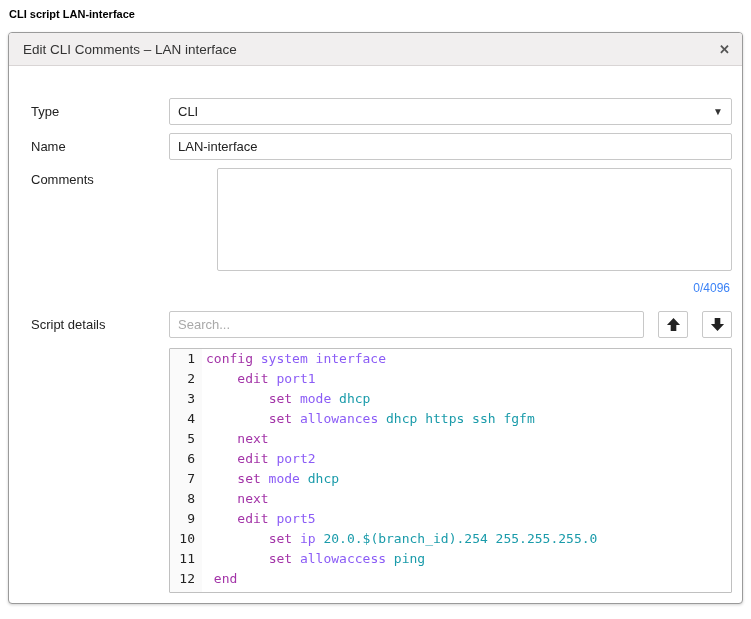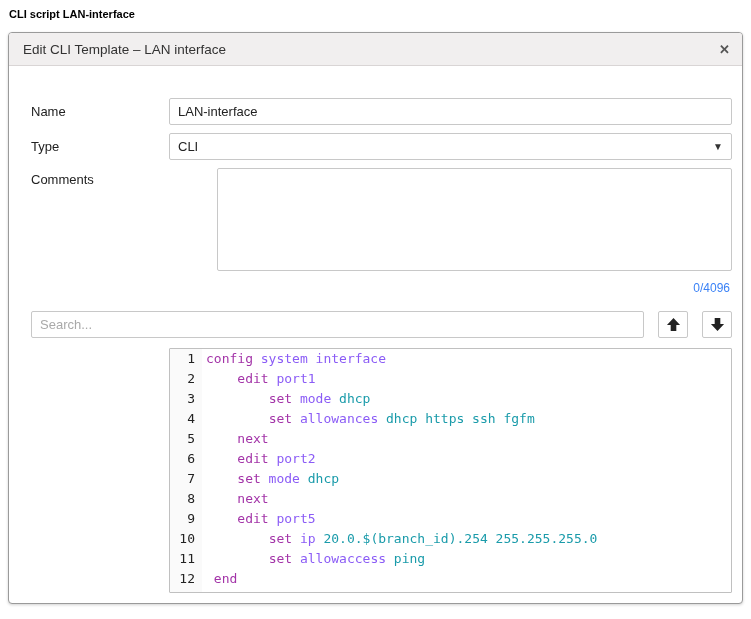--- a/index.html
+++ b/index.html
@@ -161,47 +161,48 @@
   .tok-val   { color: var(--val, #1a9baa); }
   .tok-plain { color: #8b5cf6; }
 </style>
 </head>
 <body>
 
 <div class="page-title">CLI script LAN-interface</div>
 
 <div class="dialog">
   <div class="dialog-header">
-    <span class="dialog-title">Edit CLI Template – LAN interface</span>
+    <span class="dialog-title">Edit CLI Comments – LAN interface</span>
     <span class="close">✕</span>
   </div>
 
   <div class="dialog-body">
-
-    <div class="row">
-      <span class="label">Name</span>
-      <input class="field" type="text" value="LAN-interface" style="">
-    </div>
 
     <div class="row">
       <span class="label">Type</span>
       <div class="select">
         <span class="select-value">CLI</span>
         <span class="caret">▼</span>
       </div>
     </div>
 
+    <div class="row">
+      <span class="label">Name</span>
+      <input class="field" type="text" value="LAN-interface" style="">
+    </div>
+
     <div class="row align-top">
       <span class="label">Comments</span>
       <textarea class="field" style=""></textarea>
     </div>
 
     <div class="counter-row">0/4096</div>
 
     <div class="row">
+      <span class="label">Script details</span>
       <div class="search-wrap">
         <input class="field" type="text" placeholder="Search..." style="">
         <button class="icon-btn">
           <svg width="15" height="15" viewBox="0 0 16 16">
             <path d="M8 1 L15 8.5 H11 V15 H5 V8.5 H1 Z" fill="#222"></path>
           </svg>
         </button>
         <button class="icon-btn">
           <svg width="15" height="15" viewBox="0 0 16 16">
             <path d="M8 15 L1 7.5 H5 V1 H11 V7.5 H15 Z" fill="#222"></path>

